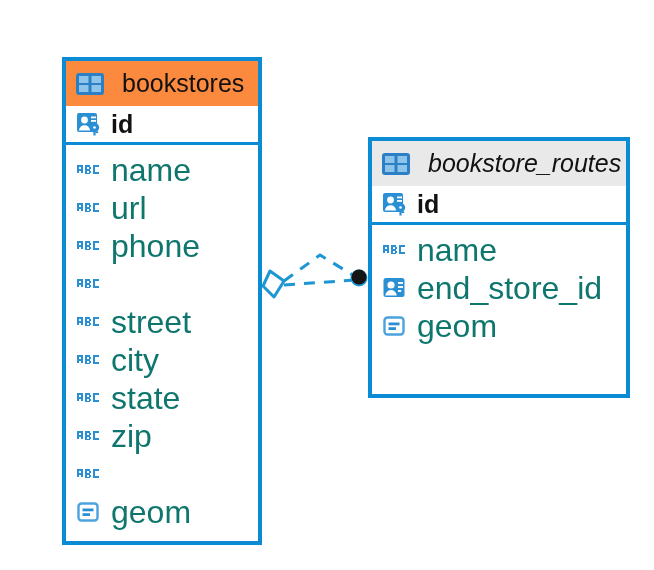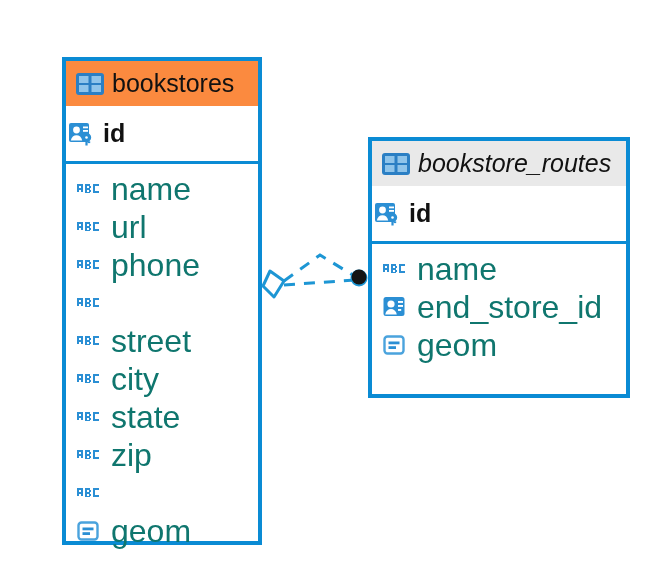--- a/index.html
+++ b/index.html
@@ -26,41 +26,41 @@
     position: absolute;
     box-sizing: border-box;
     border: 4px solid #0a8bd4;
     background: #ffffff;
   }
 
   .entity-header {
     box-sizing: border-box;
     display: flex;
     align-items: center;
-    gap: 8px;
+    gap: 18px;
     padding: 0 10px;
     height: 45px;
   }
   .entity-header.accent  { background: #fb8a3f; }
   .entity-header.neutral { background: #e9e9e9; font-style: italic; }
 
   .entity-title {
     font-size: 25px;
     color: #111111;
     line-height: 1;
     white-space: nowrap;
   }
 
   .pk-row {
     box-sizing: border-box;
     display: flex;
     align-items: center;
     gap: 9px;
-    padding: 0 2px;
-    height: 58px;
+    padding: 0 10px;
+    height: 39px;
     border-bottom: 3px solid #0a8bd4;
     background: #ffffff;
   }
   .pk-label {
     font-size: 25px;
     font-weight: bold;
     color: #111111;
     line-height: 1;
   }
 

